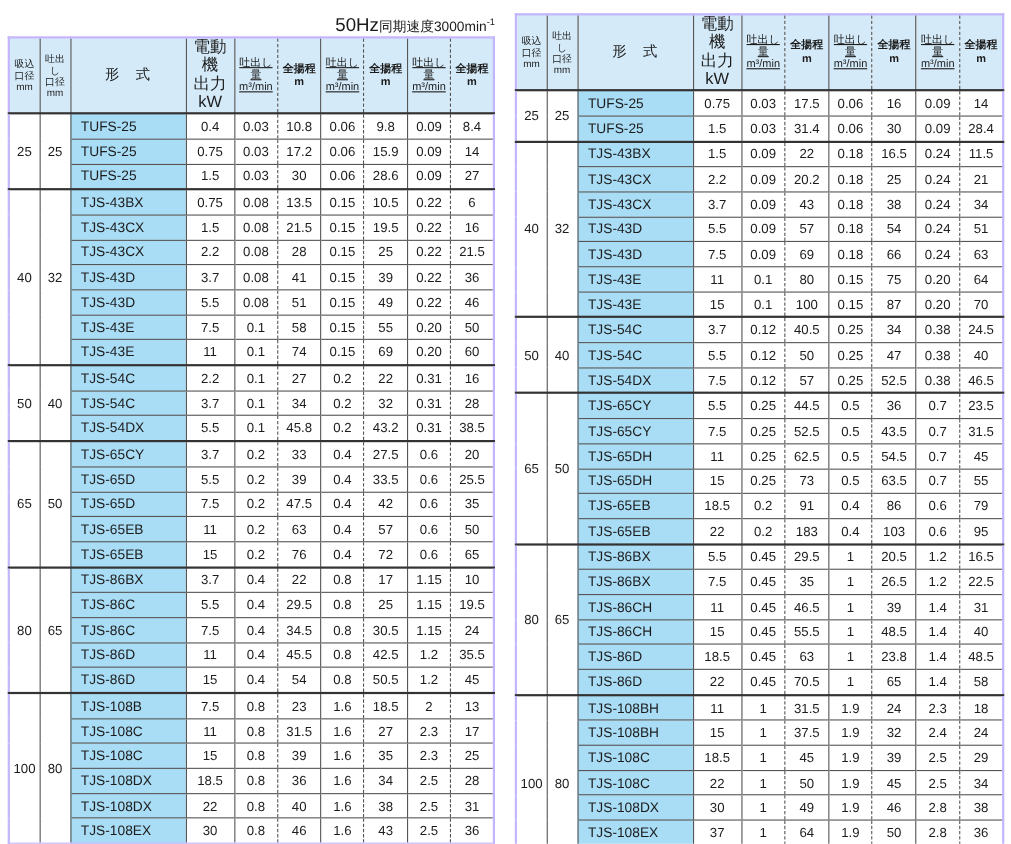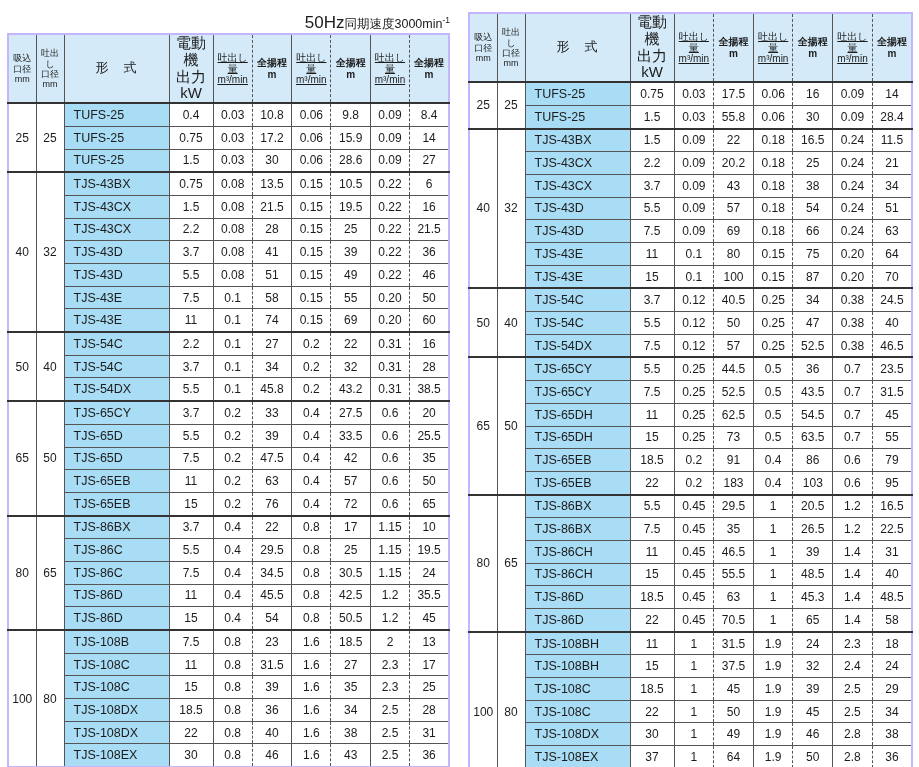--- a/index.html
+++ b/index.html
@@ -467,21 +467,21 @@
           <td class="h">17.5</td>
           <td class="q">0.06</td>
           <td class="h">16</td>
           <td class="q">0.09</td>
           <td class="h">14</td>
         </tr>
         <tr>
           <td class="model">TUFS-25</td>
           <td class="power">1.5</td>
           <td class="q">0.03</td>
-          <td class="h">55.8</td>
+          <td class="h">31.4</td>
           <td class="q">0.06</td>
           <td class="h">30</td>
           <td class="q">0.09</td>
           <td class="h">28.4</td>
         </tr>
       </tbody>
       <tbody class="group">
         <tr>
           <td class="suction" rowspan="7">40</td>
           <td class="discharge" rowspan="7">32</td>
@@ -695,21 +695,21 @@
           <td class="h">48.5</td>
           <td class="q">1.4</td>
           <td class="h">40</td>
         </tr>
         <tr>
           <td class="model">TJS-86D</td>
           <td class="power">18.5</td>
           <td class="q">0.45</td>
           <td class="h">63</td>
           <td class="q">1</td>
-          <td class="h">45.3</td>
+          <td class="h">23.8</td>
           <td class="q">1.4</td>
           <td class="h">48.5</td>
         </tr>
         <tr>
           <td class="model">TJS-86D</td>
           <td class="power">22</td>
           <td class="q">0.45</td>
           <td class="h">70.5</td>
           <td class="q">1</td>
           <td class="h">65</td>

